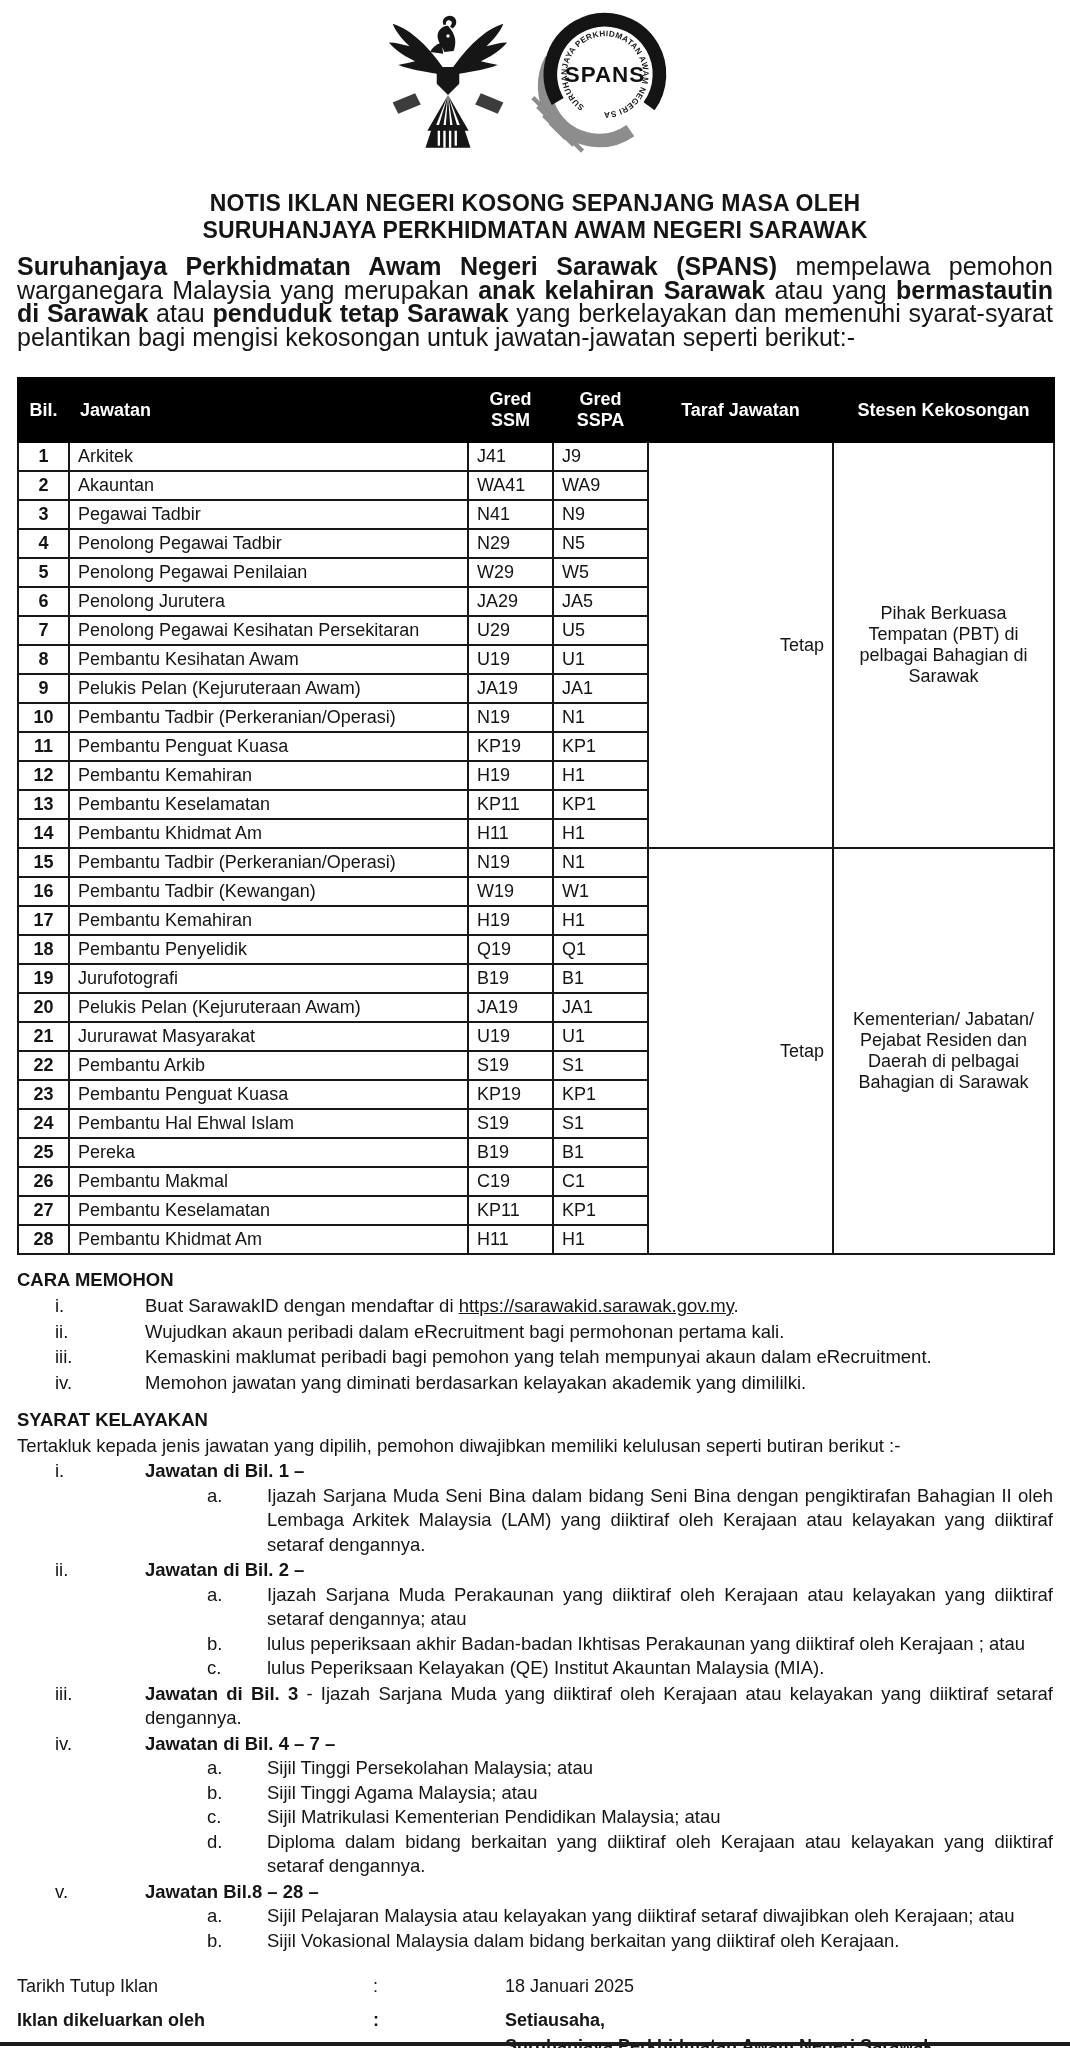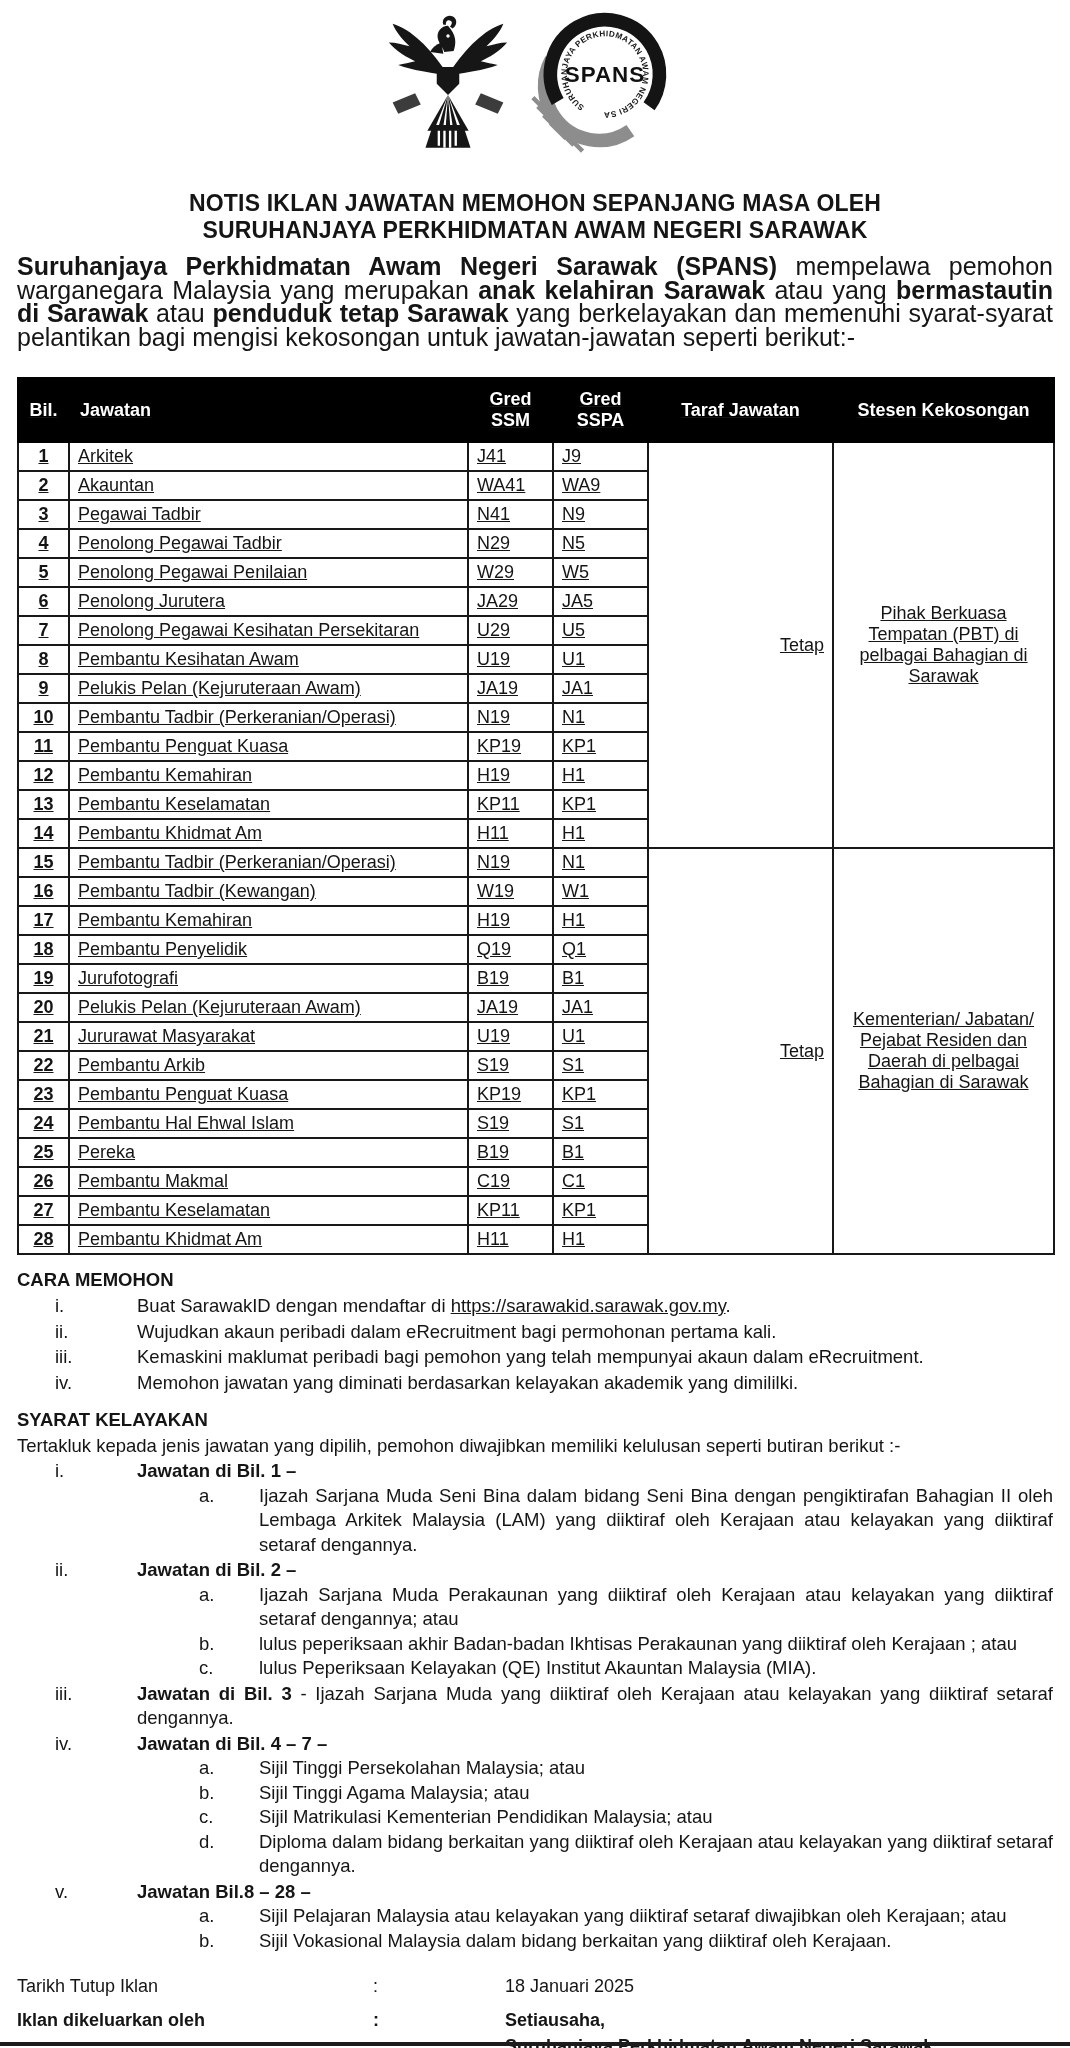--- a/index.html
+++ b/index.html
@@ -10,35 +10,35 @@
   .logos{display:flex;justify-content:center;align-items:flex-start;gap:14px;height:162px;}
 
   
   .title{margin-top:20px;text-align:center;font-weight:bold;font-size:23px;line-height:27px;letter-spacing:.2px;}
 
   
   .intro{margin-top:11px;font-size:25px;line-height:23.5px;text-align:justify;}
   .b{font-weight:bold;}
 
   
-  table.jt{border-collapse:collapse;margin-top:28px;width:1036px;table-layout:fixed;text-decoration:underline;}
+  table.jt{border-collapse:collapse;margin-top:28px;width:1036px;table-layout:fixed;}
   table.jt th{background:#000;color:#fff;font-size:18px;font-weight:bold;border:2px solid #000;padding:10px 3px;line-height:21px;}
   table.jt td{border:2px solid #181818;font-size:18px;line-height:21px;height:25px;padding:1px 8px;vertical-align:middle;background:#fff;}
   td.c0{text-align:center;font-weight:bold;padding:1px 2px;}
   td.c1{text-align:left;}
   td.c2,td.c3{padding:1px 2px;}
   td.ctaraf{text-align:right;}
   td.cstesen{text-align:center;line-height:23px;padding:4px 12px;}
 
   
   .sec-h{font-size:18.5px;font-weight:bold;margin-top:12px;line-height:26px;}
   .plain{font-size:18.5px;line-height:25px;}
   .li{display:flex;padding-left:38px;font-size:18.5px;line-height:24.5px;margin-top:1px;}
   .rn{flex:0 0 82px;}
-  .lc{flex:1;text-align:justify;}
+  .lc{flex:1;text-align:justify;margin-left:8px;}
   .sub{display:flex;margin-left:62px;}
   .sl{flex:0 0 60px;}
   .st{flex:1;text-align:justify;}
   a.link{color:#151515;text-decoration:underline;cursor:pointer;}
 
   
   .frow{display:flex;font-size:18px;line-height:26px;}
   .frow1{margin-top:20px;}
   .frow2{margin-top:8px;font-weight:bold;}
   .flabel{flex:0 0 356px;}
@@ -95,21 +95,21 @@
         <path id="ringpath" d="M84,107 a39,39 0 1,1 0.01,0" fill="none"></path>
       </defs>
       <text font-size="8.4" font-weight="bold" letter-spacing="0.4" fill="#161616">
         <textPath href="#ringpath" startOffset="9%">SURUHANJAYA PERKHIDMATAN AWAM NEGERI SARAWAK</textPath>
       </text>
       <text x="84" y="76" text-anchor="middle" font-size="23" font-weight="bold" letter-spacing="1" fill="#111111">SPANS</text>
     </svg>
   </div>
 
   <div class="title">
-    <div>NOTIS IKLAN JAWATAN MEMOHON SEPANJANG MASA OLEH</div>
+    <div>NOTIS IKLAN NEGERI KOSONG SEPANJANG MASA OLEH</div>
     <div>SURUHANJAYA PERKHIDMATAN AWAM NEGERI SARAWAK</div>
   </div>
 
   <p class="intro"><span class="b">Suruhanjaya Perkhidmatan Awam Negeri Sarawak (SPANS)</span><span> mempelawa pemohon warganegara Malaysia yang merupakan </span><span class="b">anak kelahiran Sarawak</span><span> atau yang </span><span class="b">bermastautin di Sarawak</span><span> atau </span><span class="b">penduduk tetap Sarawak</span><span> yang berkelayakan dan memenuhi syarat-syarat pelantikan bagi mengisi kekosongan untuk jawatan-jawatan seperti berikut:-</span></p>
 
   <table class="jt">
     <colgroup>
       <col style="width:51px">
         <col style="width:399px">
         <col style="width:85px">

